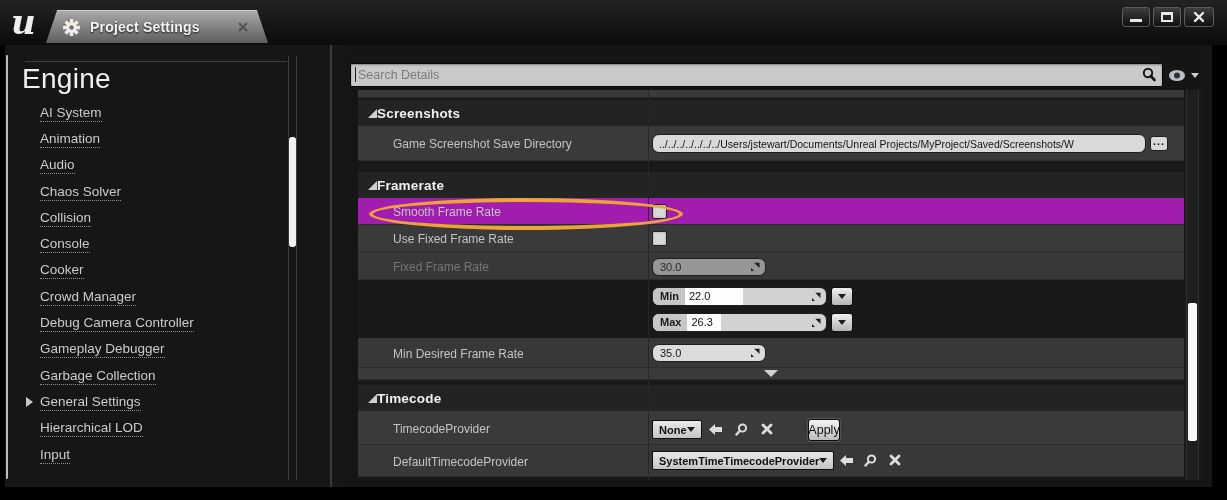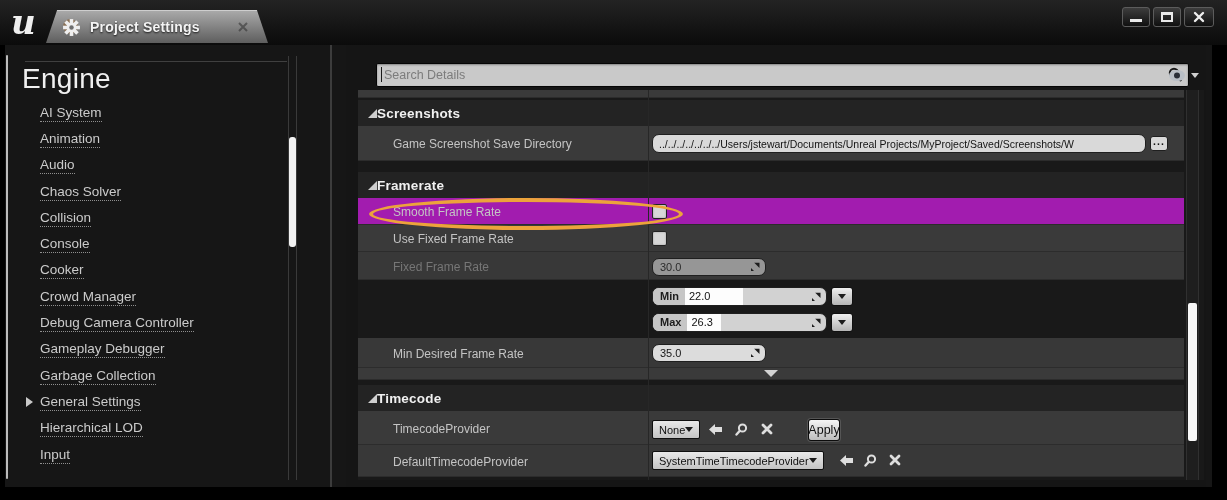--- a/index.html
+++ b/index.html
@@ -35,21 +35,21 @@
   .nav-item{ height:26.3px; display:flex; align-items:center; position:relative;text-align:center; }
   .nav-link{ font-size:13.5px; color:#cbcbcb; border-bottom:1px dotted #8f8f8f; padding-bottom:1px; cursor:pointer; }
   .nav-arrow{ position:absolute; left:-14px; width:0; height:0;
     border-top:5px solid transparent; border-bottom:5px solid transparent; border-left:7px solid #c9c9c9; }
   #sb-scroll{ position:absolute; left:288px; top:56px; width:9px; height:424px;
     border-left:1px solid #3a3a3a; border-right:1px solid #3a3a3a; }
   #sb-thumb{ position:absolute; left:289px; top:137px; width:7px; height:110px; background:#f2f2f2; border-radius:3px; }
   #vdivider{ position:absolute; left:330px; top:45px; width:2px; height:442px; background:#3c3c3c; }
   
   #details-bg{ position:absolute; left:346px; top:45px; width:860px; height:442px; background:#151515; }
-  #search-wrap{ position:absolute; left:376px; top:63px; width:813px; height:24px; }
+  #search-wrap{ position:absolute; left:350px; top:63px; width:813px; height:24px; }
   #search-input{ width:100%; height:100%; background:#c9c9c9; border:1px solid #050505;
     border-radius:2px; font-size:12.5px; color:#333; padding:0 26px 0 7px; outline:none;
     font-family:"Liberation Sans",sans-serif; box-shadow:inset 0 1px 2px rgba(0,0,0,.35); }
   #search-input::placeholder{ color:#7c7c7c; opacity:1; }
   #search-caret{ position:absolute; left:5px; top:4px; width:1px; height:15px; background:#1a1a1a; }
   #search-mag{ position:absolute; right:6px; top:4px; }
   #view-btn{ position:absolute; left:1168px; top:66px; width:38px; height:18px; display:flex; align-items:center; gap:4px; cursor:pointer;}
   .drop-caret{ width:0; height:0; border-left:4px solid transparent; border-right:4px solid transparent; border-top:5px solid #cfcfcf; }
   #details-body{ position:absolute; left:358px; top:90px; width:846px; height:390px; background:#191919; }
   #col-divider{ position:absolute; left:648px; top:90px; width:1px; height:390px; background:#272727; z-index:3; }
@@ -73,21 +73,21 @@
   .range-tag{ font-size:11px; font-weight:bold; color:#1c1c1c; background:#c6c6c6; padding:2px 6px 0 7px; }
   .range-val{ font-size:11px; color:#111; background:#fdfdfd; padding:2px 8px 0 4px; }
   .range-rest{ flex:1; position:relative; }
   .mini-drop{ position:absolute; width:22px; height:19px; background:linear-gradient(#efefef,#b5b5b5);
     border:1px solid #101010; border-radius:3px; display:flex; align-items:center; justify-content:center; }
   .mini-drop .drop-caret{ border-top-color:#1c1c1c; }
   .expander-strip{ position:absolute; left:358px; width:826px; height:12px; background:#3a3a3a;
     border-bottom:1px solid #2c2c2c; display:flex; align-items:center; justify-content:center; }
   .combo{ position:absolute; height:19px; background:linear-gradient(#e9e9e9,#c4c4c4);
     border:1px solid #101010; border-radius:2px; display:flex; align-items:center;
-    font-size:11px; font-weight:normal; color:#101010; padding:0 6px; }
+    font-size:11px; font-weight:bold; color:#101010; padding:0 6px; }
   .icon-btn{ position:absolute; width:18px; height:16px; display:flex; align-items:center; justify-content:center; cursor:pointer;}
   .apply-btn{ position:absolute; width:32px; height:22px; background:linear-gradient(#f4f4f4,#bdbdbd);
     border:1px solid #0c0c0c; border-radius:3px; font-size:12.5px; color:#111;
     display:flex; align-items:center; justify-content:center; box-shadow:0 0 0 1px #555; }
   #highlight-ellipse{ position:absolute; left:369px; top:198px; width:314px; height:32px;
     border:4px solid #ECA33B; border-radius:50%; z-index:6; pointer-events:none; }
   #dt-scroll{ position:absolute; left:1186px; top:90px; width:13px; height:390px; background:#1e1e1e;
     border-left:1px solid #303030; border-right:1px solid #303030; }
   #dt-thumb{ position:absolute; left:1188px; top:303px; width:9px; height:138px; background:#f7f7f7; border-radius:2px; }
 </style>

